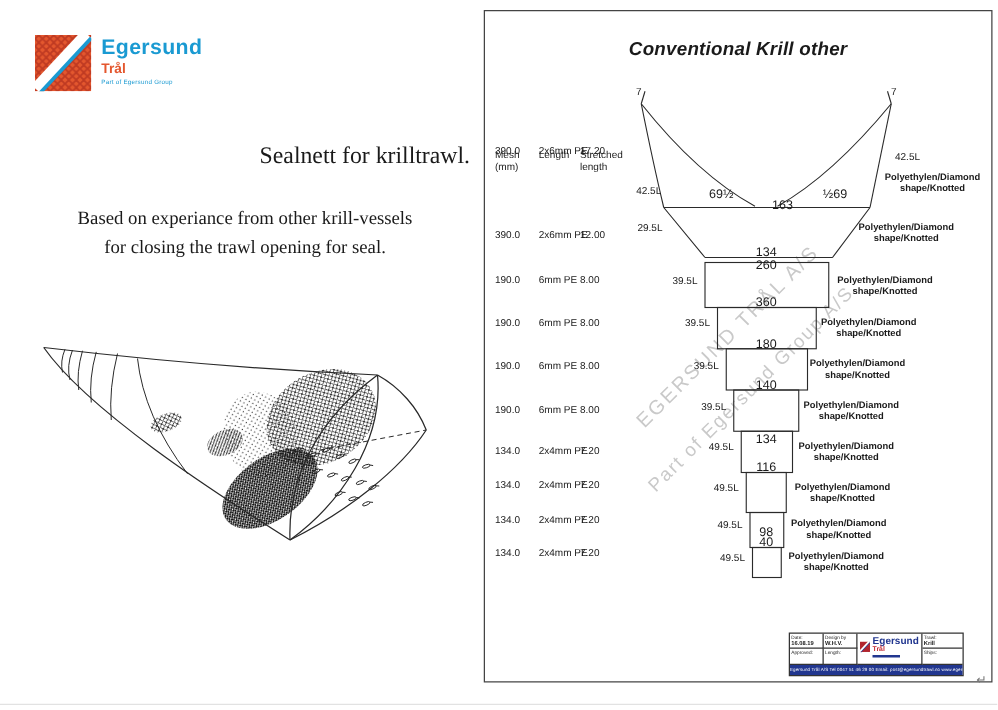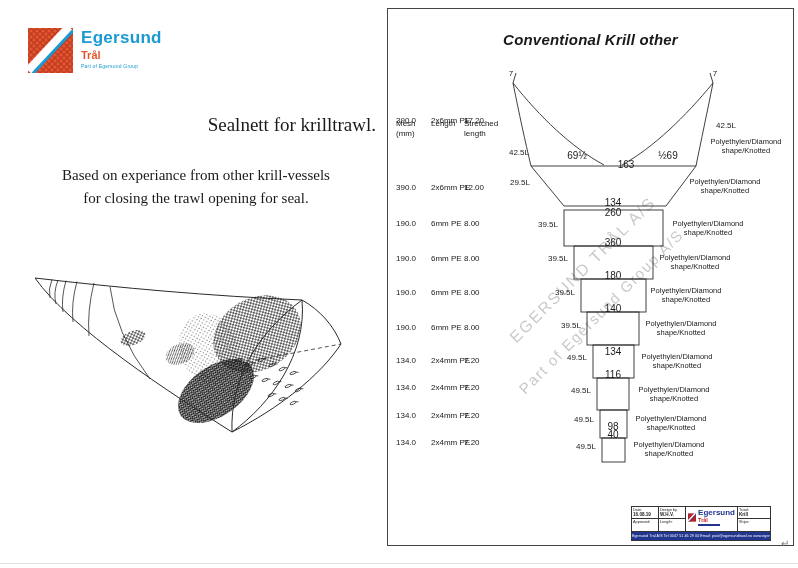--- a/index.html
+++ b/index.html
@@ -33,21 +33,21 @@
 
   .tbl-head { position:absolute; left:8px; top:86px; font-size:8px; line-height:1.25; }
   .tbl-head span { position:absolute; top:0; white-space:pre-line;margin-top:24px; }
   .tbl-row { position:absolute; left:8px; width:120px; font-size:8px; }
   .tbl-row span { position:absolute; top:0; white-space:nowrap; }
   .c1 { left:0; } .c2 { left:35px; } .c3 { left:68px; }
 
   #netsvg { position:absolute; left:0; top:0; }
   .nlabel { position:absolute; font-size:8px; white-space:nowrap; }
   .nnum { position:absolute; font-size:10px; white-space:nowrap; transform:translateX(-50%); }
-  .nmat { position:absolute; font-size:7.5px; line-height:1.25; text-align:center; width:96px; }
+  .nmat { position:absolute; font-size:7.5px; line-height:1.25; text-align:center; width:96px;font-weight:bold; }
   .nleft { transform:translateX(-100%); }
 
   
   .tb { position:absolute; left:243px; top:497px; width:140px; height:35px;
     border:1px solid #333; background:#fff; font-size:4.5px; line-height:1.1; }
   .tb .cell { position:absolute; border-right:1px solid #333; border-bottom:1px solid #333;
     padding:1px 1px; overflow:hidden; }
   .tb .lab { font-size:3.8px; color:#222; display:block; }
   .tb .val { font-size:4.6px; font-weight:bold; display:block; }
   .tb-footer { position:absolute; left:0; bottom:0; width:138px; height:8px;

